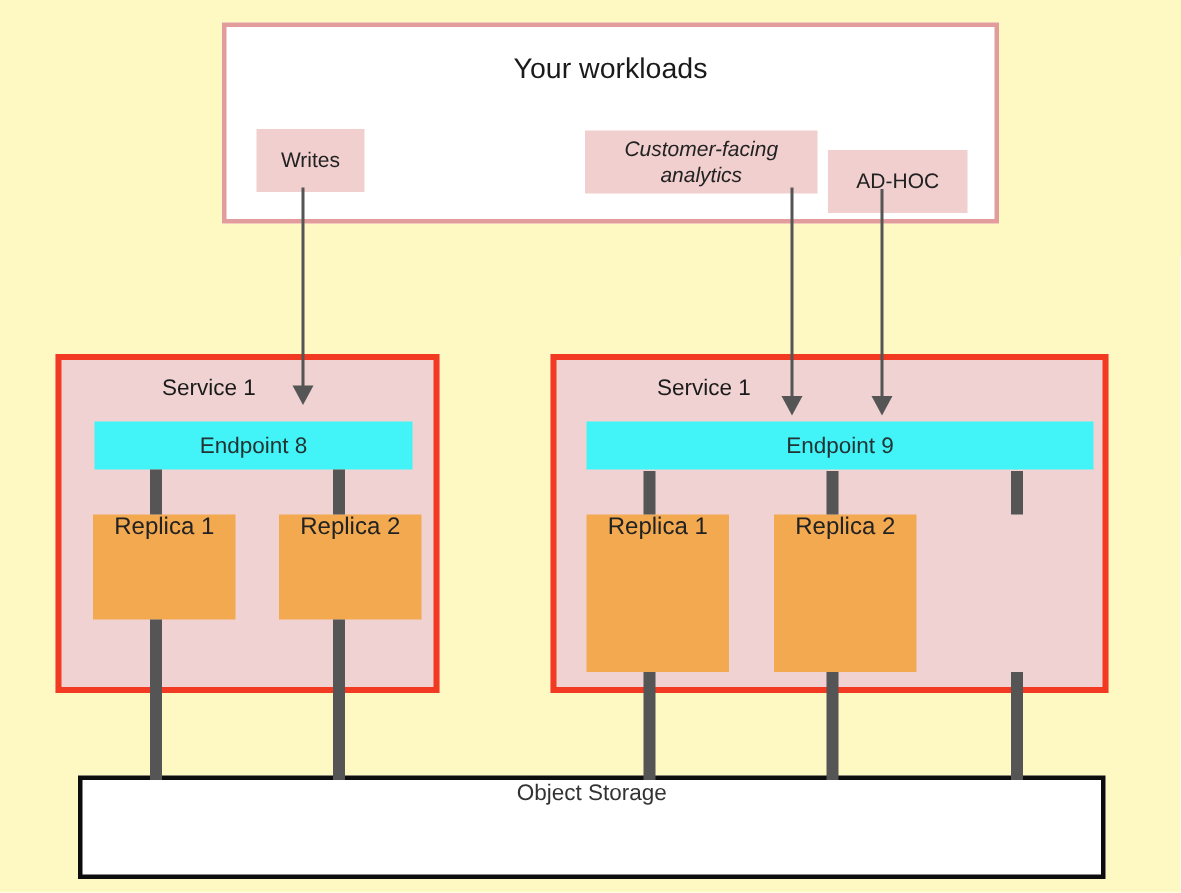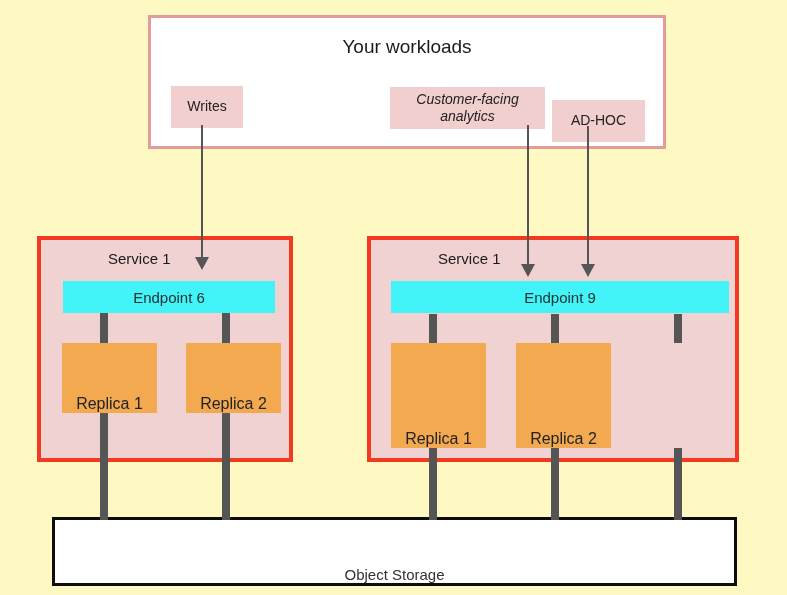--- a/index.html
+++ b/index.html
@@ -98,21 +98,21 @@
     font-size: 15px;
     color: #223333;
     z-index: 3;
   }
   .endpoint1-bar { left: 22px; width: 212px; }
   .endpoint2-bar { left: 20px; width: 338px; }
   .replica-box {
     position: absolute;
     background: #f3a950;
     display: flex;
-    align-items: flex-end;
+    align-items: flex-start;
     justify-content: center;
     font-size: 16px;
     color: #222222;
     z-index: 3;
   }
   .s1 .replica-box { top: 103px; width: 95px; height: 70px; }
   .s1 .replica-1 { left: 21px; }
   .s1 .replica-2 { left: 145px; }
   .s2 .replica-box { top: 103px; width: 95px; height: 105px; }
   .s2 .replica-1 { left: 20px; }
@@ -142,21 +142,21 @@
   .conn-s2r3-st { left: 674px; top: 448px; height: 72px; }
 
   
   .storage-box {
     position: absolute;
     left: 52px; top: 517px;
     width: 685px; height: 69px;
     border: 3px solid #0d0d0d;
     background: #ffffff;
     display: flex;
-    align-items: flex-end;
+    align-items: flex-start;
     justify-content: center;
     font-size: 15px;
     color: #333333;
     z-index: 1;
   }
 </style>
 </head>
 <body>
 
 <div class="canvas">
@@ -188,21 +188,21 @@
   <div class="conn conn-s2e-r1"></div>
   <div class="conn conn-s2e-r2"></div>
   <div class="conn conn-s2e-r3"></div>
   <div class="conn conn-s2r1-st"></div>
   <div class="conn conn-s2r2-st"></div>
   <div class="conn conn-s2r3-st"></div>
 
   <div class="service-box service1-box s1">
     <div class="service-label">Service 1</div>
     <div class="endpoint-bar endpoint1-bar">
-      <span>Endpoint 6</span>
+      <span>Endpoint 8</span>
     </div>
     <div class="replica-box replica-1">
       <span>Replica 1</span>
     </div>
     <div class="replica-box replica-2">
       <span>Replica 2</span>
     </div>
   </div>
 
   <div class="service-box service2-box s2">

